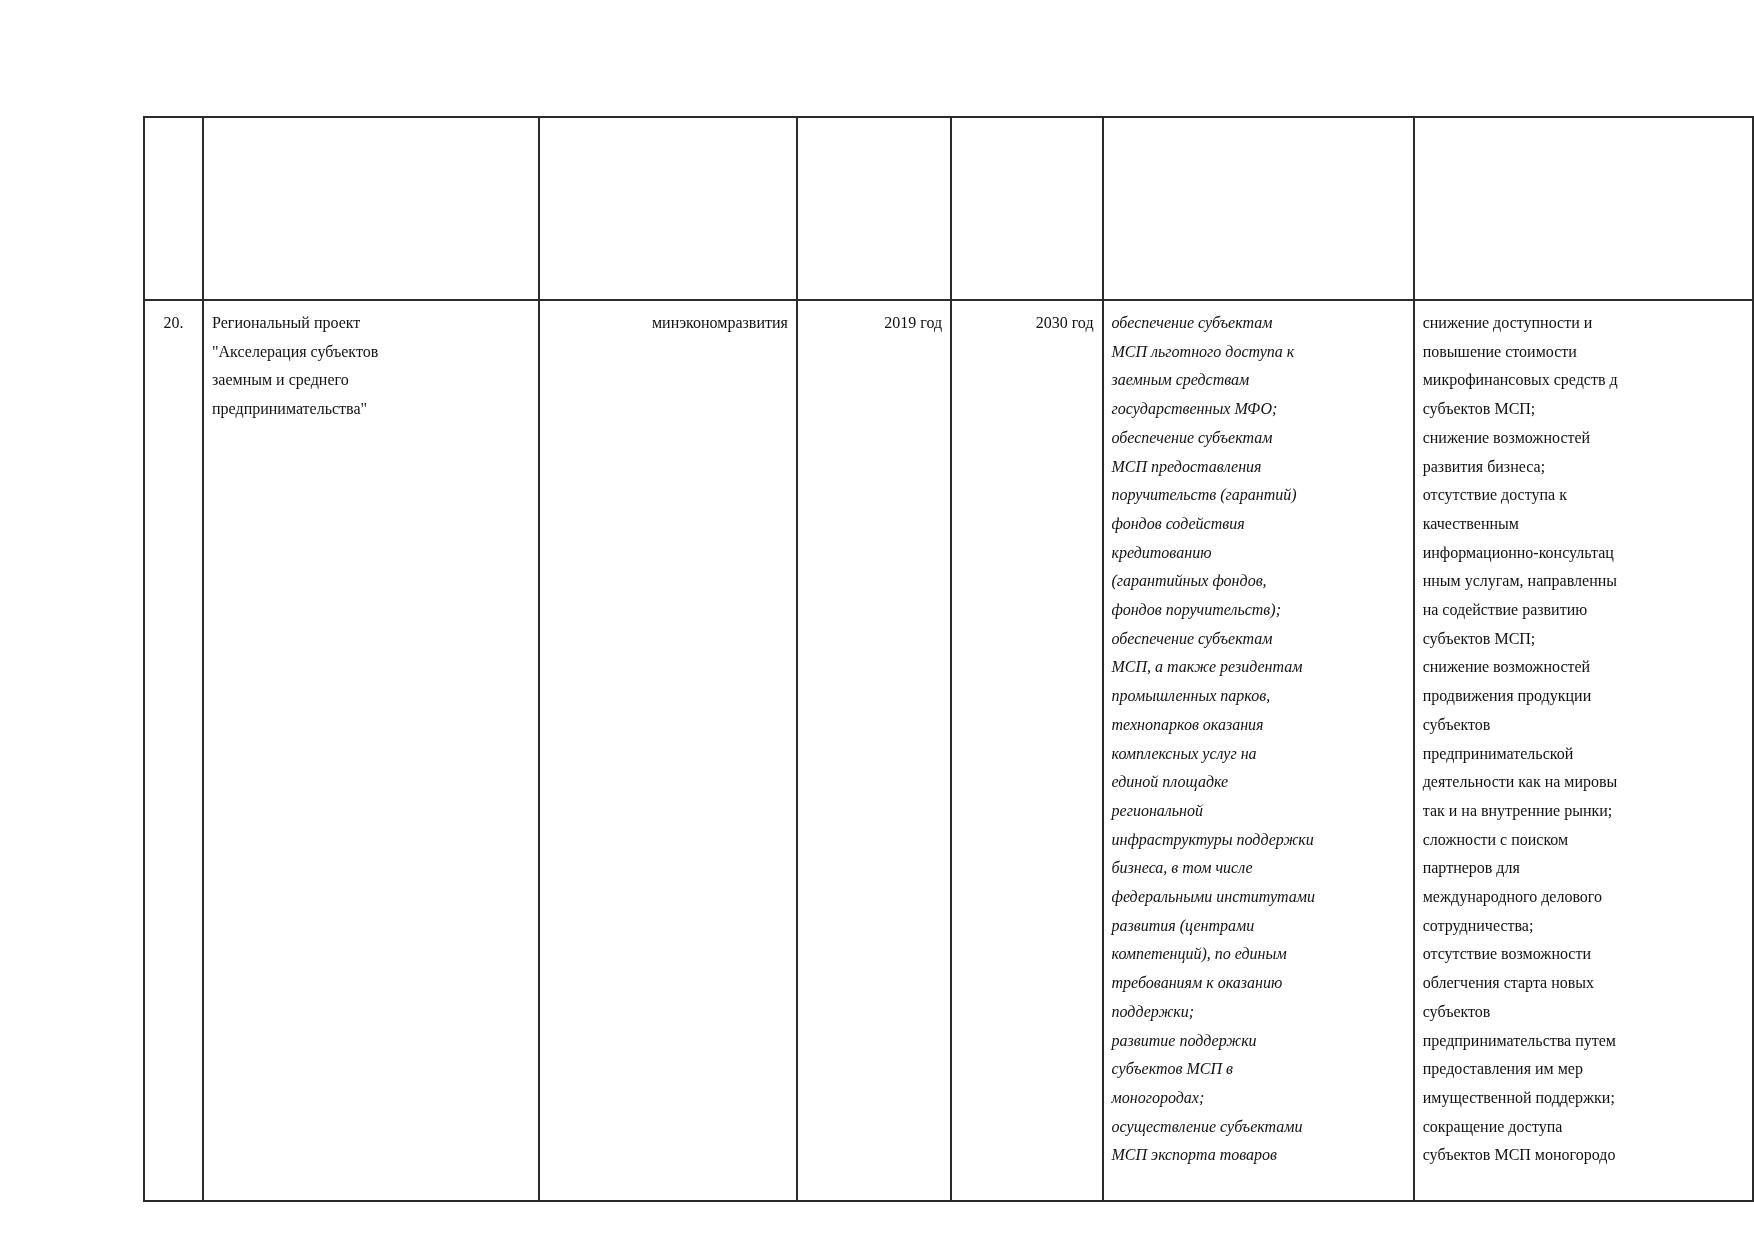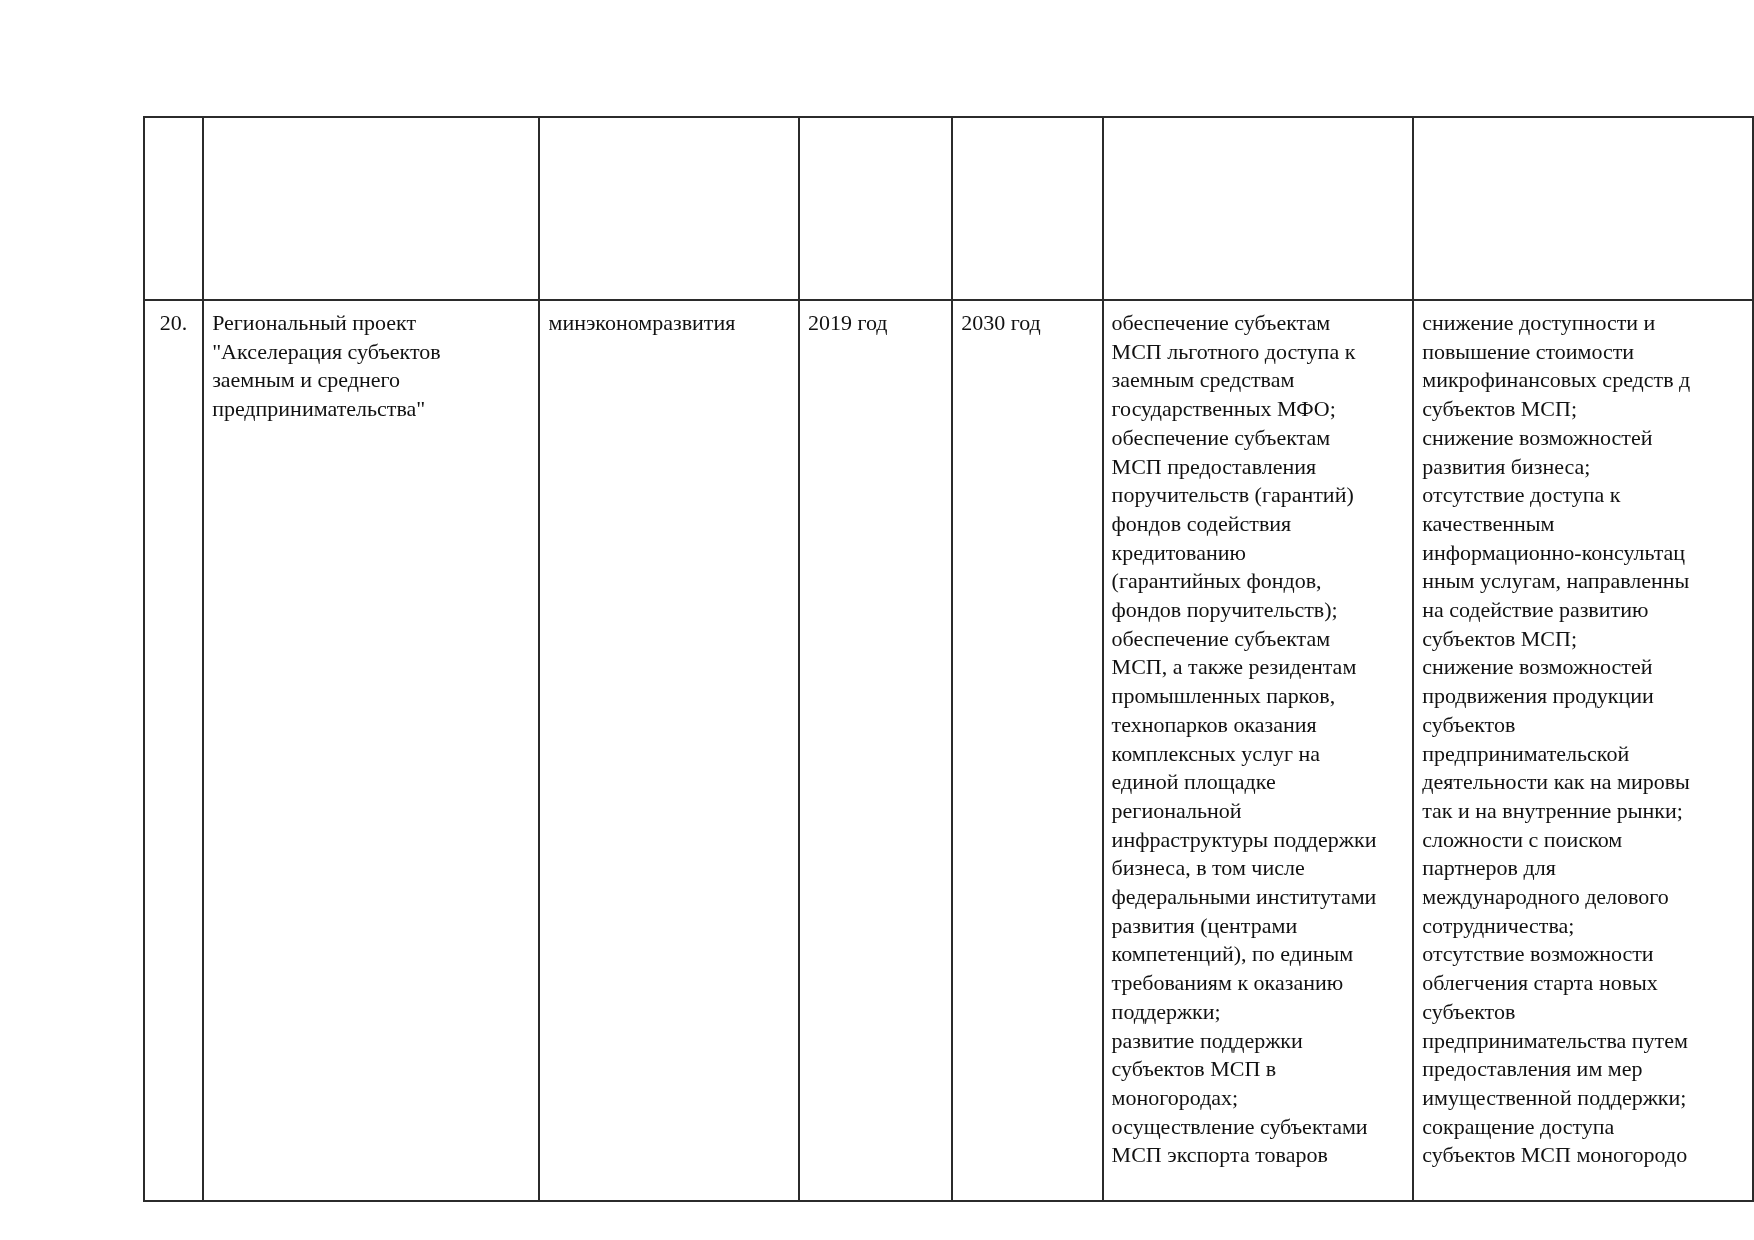--- a/index.html
+++ b/index.html
@@ -18,46 +18,47 @@
   table.doc-table {
     position: absolute;
     left: 143px;
     top: 116px;
     border-collapse: collapse;
     table-layout: fixed;
   }
   table.doc-table td {
     border: 2px solid #2b2b2b;
     vertical-align: top;
-    font-size: 22px;
+    font-size: 16px;
     line-height: 28.7px;
     padding: 8px;
     overflow: hidden;
   }
   tr.continuation-row td {
     height: 165px;
   }
   tr.content-row td {
     height: 883px;
   }
   td.c-num {
     text-align: center;
     padding-top: 10px;
   }
   td.c-name {
     padding: 10px 6px 0 7px;
     white-space: pre-line;
   }
   td.c-exec, td.c-start, td.c-end {
-    text-align: left;
+    text-align: right;
     padding-top: 10px;
   }
   td.c-tasks {
     padding: 10px 4px 0 10px;
     white-space: pre-line;
+    font-style: italic;
   }
   td.c-risks {
     padding: 10px 0 0 10px;
     white-space: pre-line;
     margin-left: 35px;
   }
 </style>
 </head>
 <body>
 

